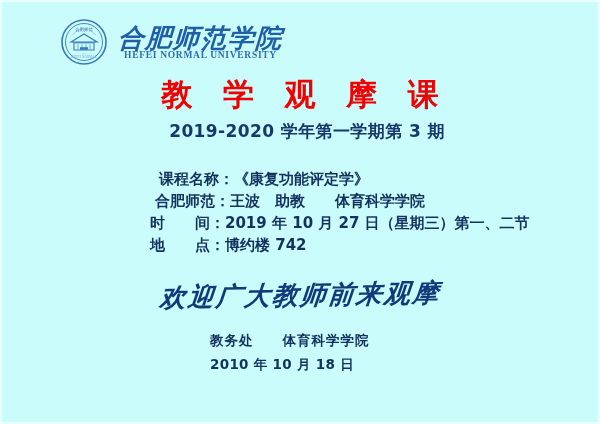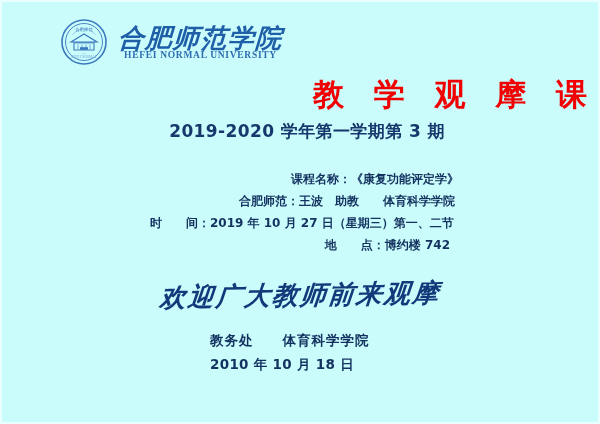--- a/index.html
+++ b/index.html
@@ -65,22 +65,22 @@
     letter-spacing: 0.7px;
     white-space: nowrap;
   }
 
   
   .main-title {
     position: absolute;
     left: 0;
     right: 0;
     top: 76px;
-    text-align: right;
-    font-family: Liberation Serif, serif;
+    text-align: center;
+    font-family: Liberation Sans, sans-serif;
     font-size: 31px;
     font-weight: 700;
     color: #f00000;
     letter-spacing: 11px;
     text-indent: 11px;
     line-height: 1.1;
   }
 
   .sub-title {
     position: absolute;
@@ -100,27 +100,27 @@
     position: absolute;
     left: 0;
     right: 0;
     top: 166px;
     display: flex;
     flex-direction: column;
     align-items: center;
   }
   .detail-row {
     font-family: "DejaVu Sans", "Liberation Sans", sans-serif;
-    font-size: 12px;
+    font-size: 15px;
     font-weight: 700;
     color: #14325f;
     line-height: 22px;
     white-space: pre;
     width: 300px;
-    text-align: right;
+    text-align: left;
   }
   .detail-row.r0 { padding-left: 18px; }
   .detail-row.r1 { padding-left: 10px; }
   .detail-row.r2 { padding-left: 0px; }
   .detail-row.r3 { padding-left: 0px; }
 
   
   .welcome {
     position: absolute;
     left: 0;

